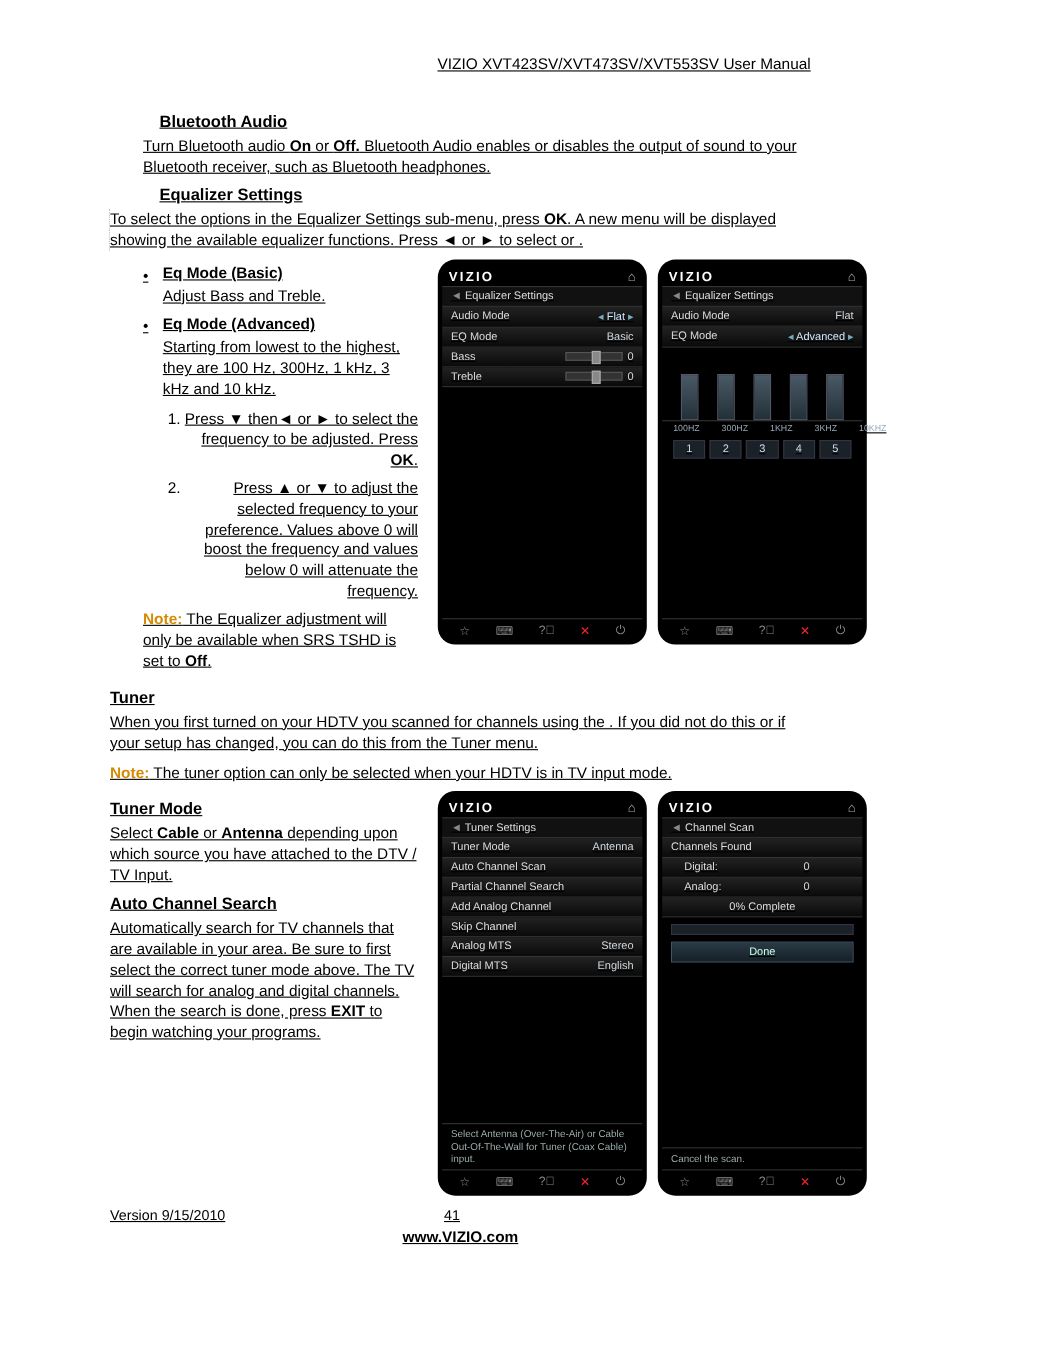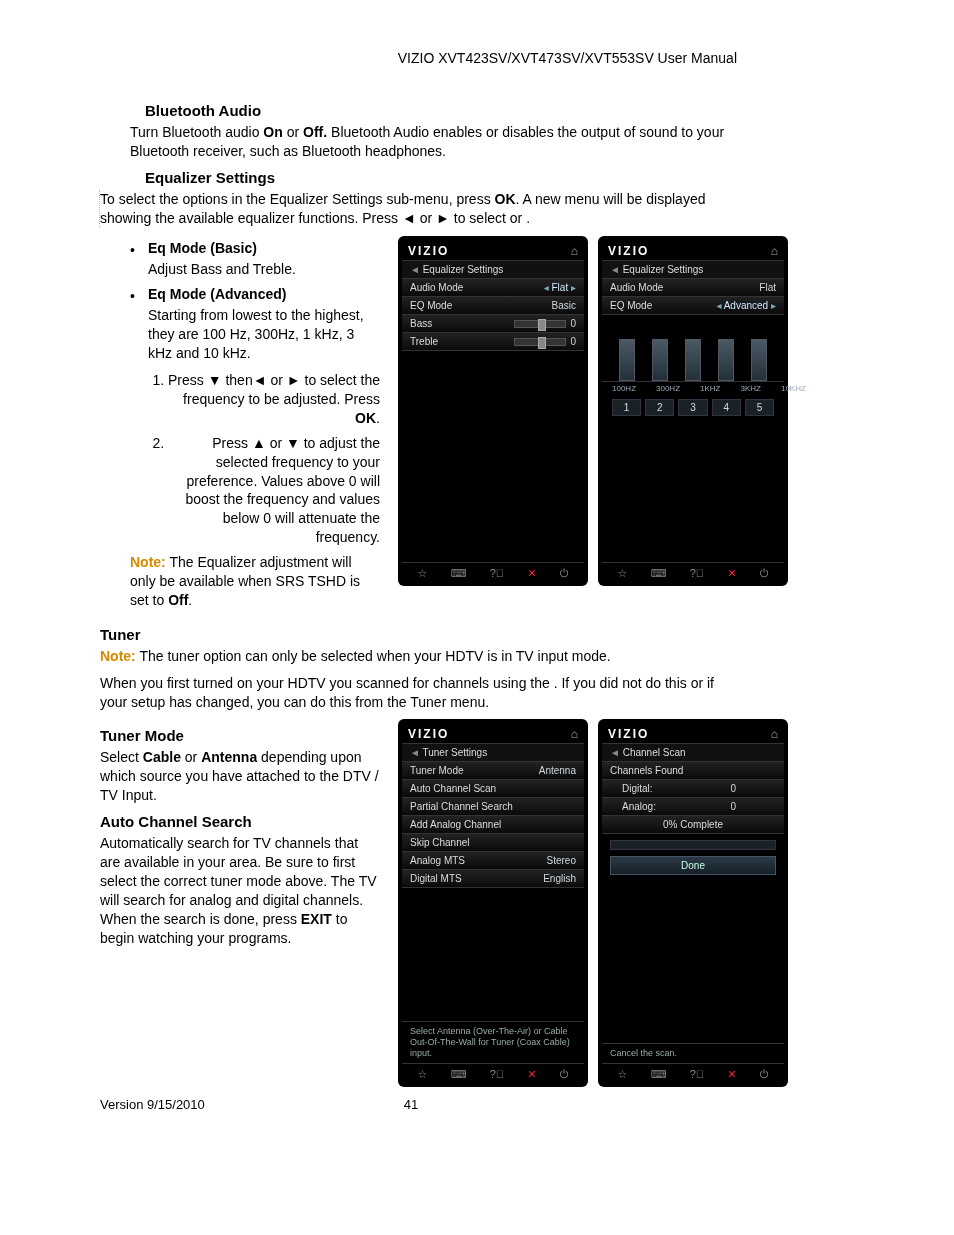--- a/index.html
+++ b/index.html
@@ -8,38 +8,39 @@
     font-family: Arial, Helvetica, sans-serif;
     font-size: 14px;
     color: #000;
     background: #fff;
     width: 954px;
   }
   .page {
     padding: 50px 40px 40px 100px;
     box-sizing: border-box;
     width: 777px;
+    text-decoration: underline;
   }
   .doc-header { text-align: right; margin-bottom: 36px; font-size: 14px; }
   h3 { font-size: 15px; font-weight: bold; margin: 8px 0 4px 0; }
   .h3-inner { margin-left: 45px; }
   p { margin: 2px 0 8px 0; line-height: 1.35; }
   .indent1 { margin-left: 30px; }
   .bull { margin-left: 30px; }
   .bull-row { display:flex; align-items:flex-start; margin-top:4px;}
   .bull-dot { width:18px; flex:0 0 18px; padding-top:2px;}
   ol.indent2 { margin: 4px 0 4px 20px; padding-left: 18px; }
   ol.indent2 li { margin-bottom: 6px; line-height:1.35;text-align:right; }
   .note-label { color: #d58a00; font-weight: bold; }
   .two-col { display: flex; gap: 18px; align-items: flex-start; }
   .two-col .textcol { flex: 0 0 280px; }
   .two-col .imgs { flex: 1; display: flex; gap: 10px; }
   
   .osd {
-    width: 190px; background:#000; border-radius:6px; padding:4px 4px 6px 4px;
+    width: 190px; background:#000; border-radius:16px; padding:4px 4px 6px 4px;
     color:#ddd; font-size:10px; box-sizing:border-box;
   }
   .osd.tall { height: 350px; display:flex; flex-direction:column;}
   .osd.tall2 { height: 368px; display:flex; flex-direction:column;}
   .osd-top { display:flex; align-items:center; justify-content:space-between; padding:4px 6px 2px 6px;}
   .osd-logo { color:#fff; font-weight:bold; letter-spacing:2px; font-size:12px;}
   .osd-home { color:#aaa; font-size:12px;}
   .osd-title { background:#111; padding:3px 8px; border-top:1px solid #333; border-bottom:1px solid #333;}
   .osd-title::before { content:"◄ "; color:#888;}
   .osd-row { display:flex; justify-content:space-between; padding:3px 8px; background:linear-gradient(#222,#0a0a0a); border-bottom:1px solid #333;}
@@ -196,22 +197,22 @@
             <span>⌨</span>
             <span>?⃝</span>
             <span class="ft-x">✕</span>
             <span>⏻</span>
           </div>
       </div>
     </div>
   </div>
 
   <h3>Tuner</h3>
+  <p>When you first turned on your HDTV you scanned for channels using the                 . If you did not do this or if your setup has changed, you can do this from the Tuner menu.</p>
   <p><span class="note-label">Note:</span><span> The tuner option can only be selected when your HDTV is in TV input mode.</span></p>
-  <p>When you first turned on your HDTV you scanned for channels using the                 . If you did not do this or if your setup has changed, you can do this from the Tuner menu.</p>
 
   <div class="two-col">
     <div class="textcol">
       <h3 class="h3-inner" style="margin-left:0;">Tuner Mode</h3>
       <p>
         <span>Select </span><b>Cable</b><span> or </span><b>Antenna</b><span> depending upon which source you have attached to the DTV / TV Input.</span>
       </p>
       <h3 style="margin-left:0;">Auto Channel Search</h3>
       <p>
         <span>Automatically search for TV channels that are available in your area. Be sure to first select the correct tuner mode above. The TV will search for analog and digital channels. When the search is done, press </span><b>EXIT</b><span> to begin watching your programs.</span>
@@ -294,13 +295,14 @@
           </div>
       </div>
     </div>
   </div>
 
   <div class="foot">
     <span>Version 9/15/2010</span>
     <span class="mid">41</span>
     <span style="width:120px;"></span>
   </div>
+  <div class="siteline">www.VIZIO.com</div>
 </div>
 
 </body></html>

